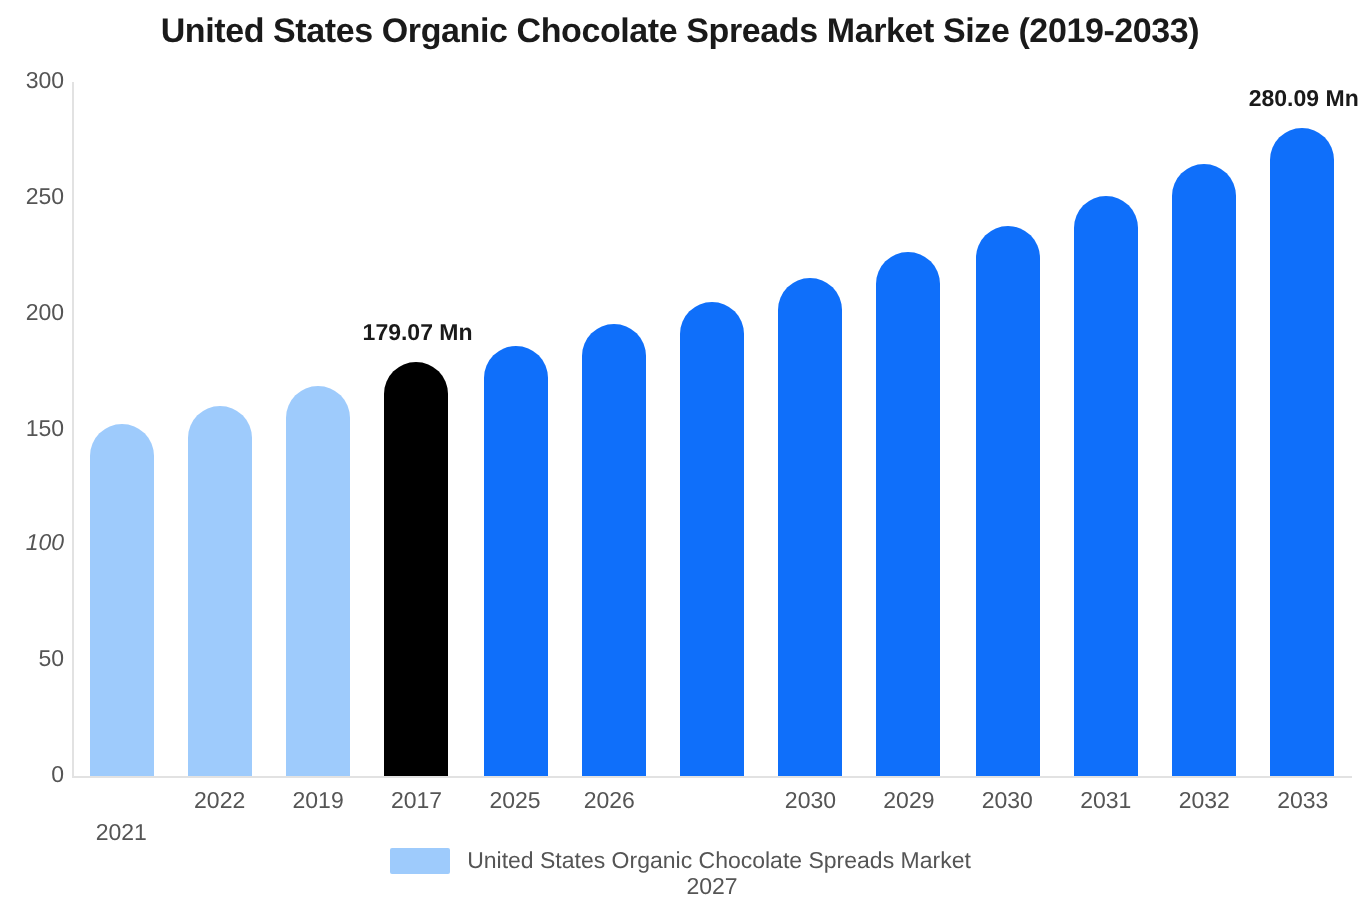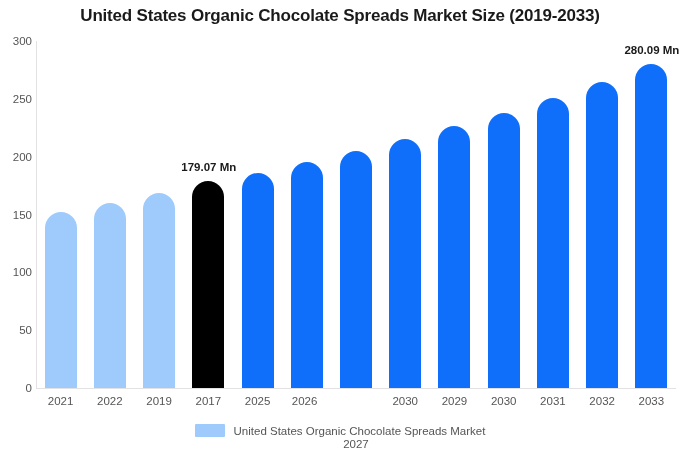--- a/index.html
+++ b/index.html
@@ -130,21 +130,21 @@
 </head>
 <body>
 
 <div class="chart-root">
 
   <div class="chart-title">United States Organic Chocolate Spreads Market Size (2019-2033)</div>
 
   <div class="ytick-wrap">
       <div class="ytick" style="top: 347px;">0</div>
       <div class="ytick" style="top: 289.167px;">50</div>
-      <div class="ytick" style="top: 231.333px;">100</div>
+      <div class="ytick" style="top: 231.333px; font-style: italic;">100</div>
       <div class="ytick" style="top: 173.5px;">150</div>
       <div class="ytick" style="top: 115.667px;">200</div>
       <div class="ytick" style="top: 57.8333px;">250</div>
       <div class="ytick" style="top: 0px;">300</div>
     </div>
 
   <div class="axis-y-line"></div>
   <div class="axis-x-line"></div>
 
   <div class="bars">
@@ -185,21 +185,21 @@
       <div class="bar-slot" style="left: 550.154px; width: 32px;">
         <div class="bar" title="2032: 264.5" style="height: 305.938px; background: rgb(15, 111, 250);"></div>
       </div>
       <div class="bar-slot" style="left: 599.385px; width: 32px;">
         <div class="bar" title="2033: 280.09" style="height: 323.971px; background: rgb(15, 111, 250);"></div>
       </div>
       <div class="bar-label" style="top: 3.02923px; left: 588.385px;">280.09 Mn</div>
     </div>
 
   <div class="xlabels">
-      <div class="xtick" style="left: 0px; width: 49.2308px;">2021</div>
+      <div class="xtick" style="left: 0px; width: 49.2308px; margin-top: 16px;">2021</div>
       <div class="xtick" style="left: 49.2308px; width: 49.2308px;">2022</div>
       <div class="xtick" style="left: 98.4615px; width: 49.2308px;">2019</div>
       <div class="xtick" style="left: 147.692px; width: 49.2308px;">2017</div>
       <div class="xtick" style="left: 196.923px; width: 49.2308px;">2025</div>
       <div class="xtick" style="left: 244px; width: 49.2308px;">2026</div>
       <div class="xtick" style="left: 295.385px; width: 49.2308px; margin-top: 43px;">2027</div>
       <div class="xtick" style="left: 344.615px; width: 49.2308px;">2030</div>
       <div class="xtick" style="left: 393.846px; width: 49.2308px;">2029</div>
       <div class="xtick" style="left: 443.077px; width: 49.2308px;">2030</div>
       <div class="xtick" style="left: 492.308px; width: 49.2308px;">2031</div>

